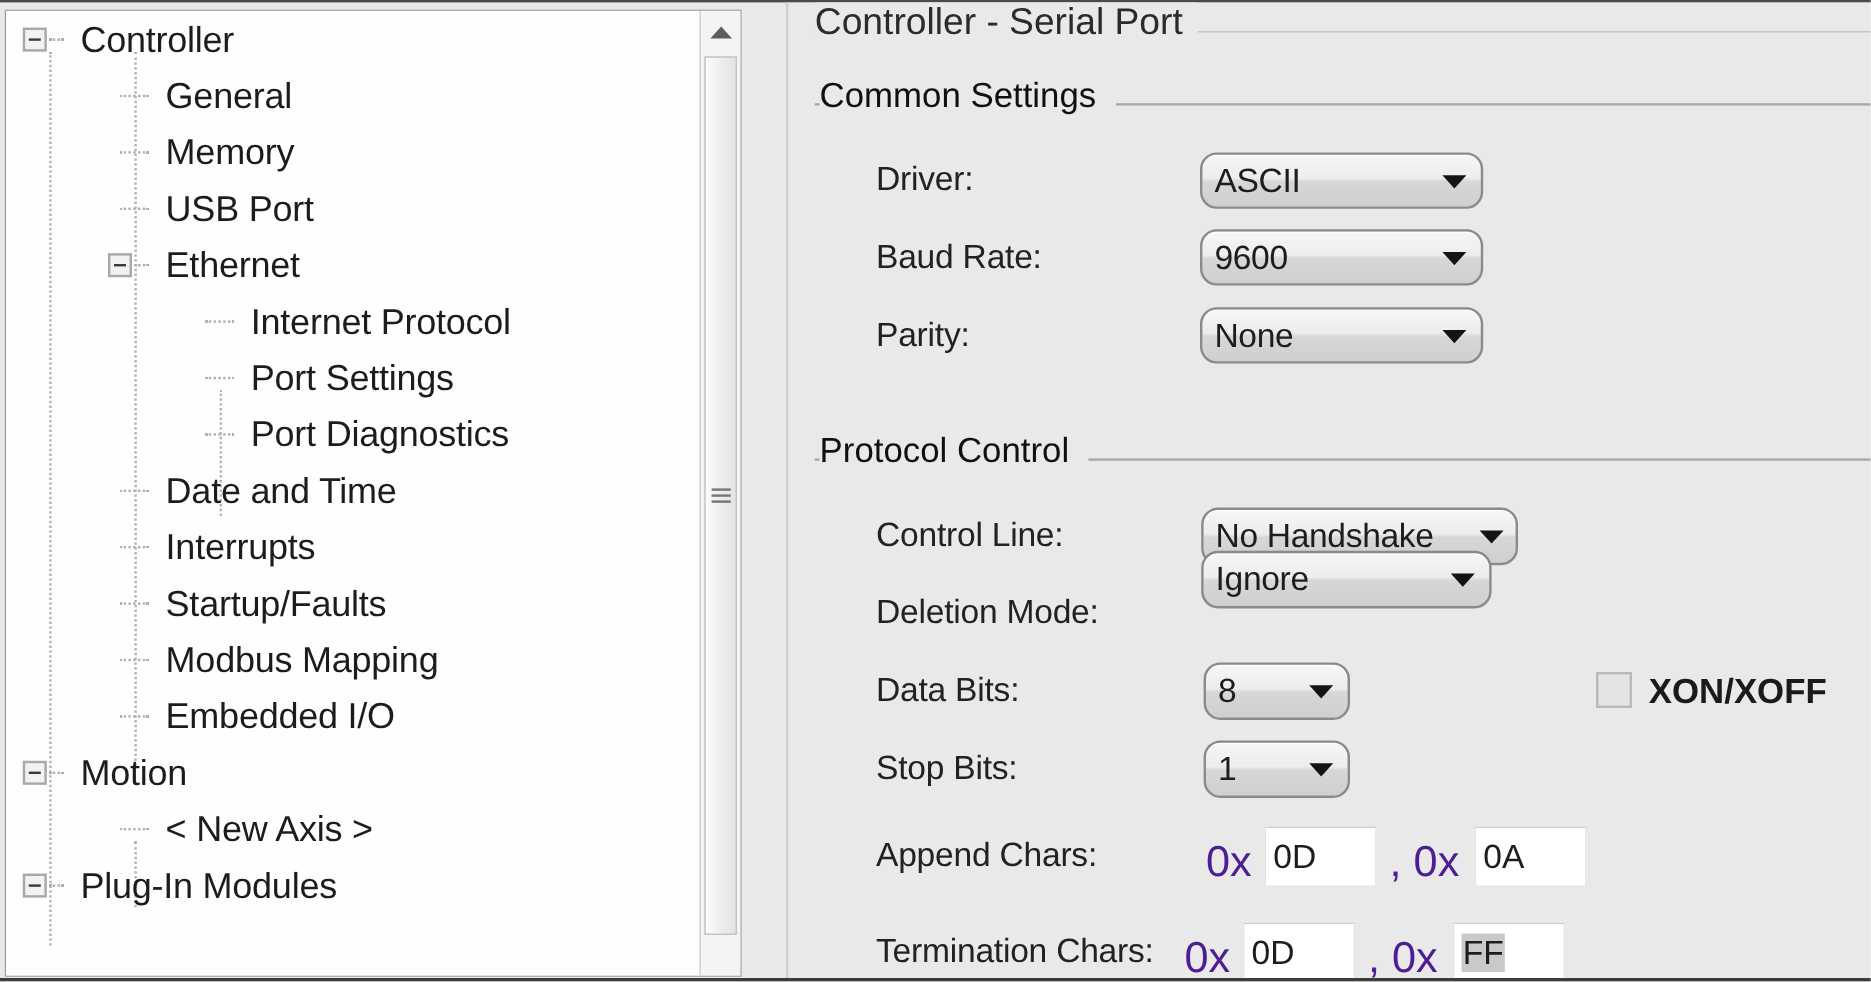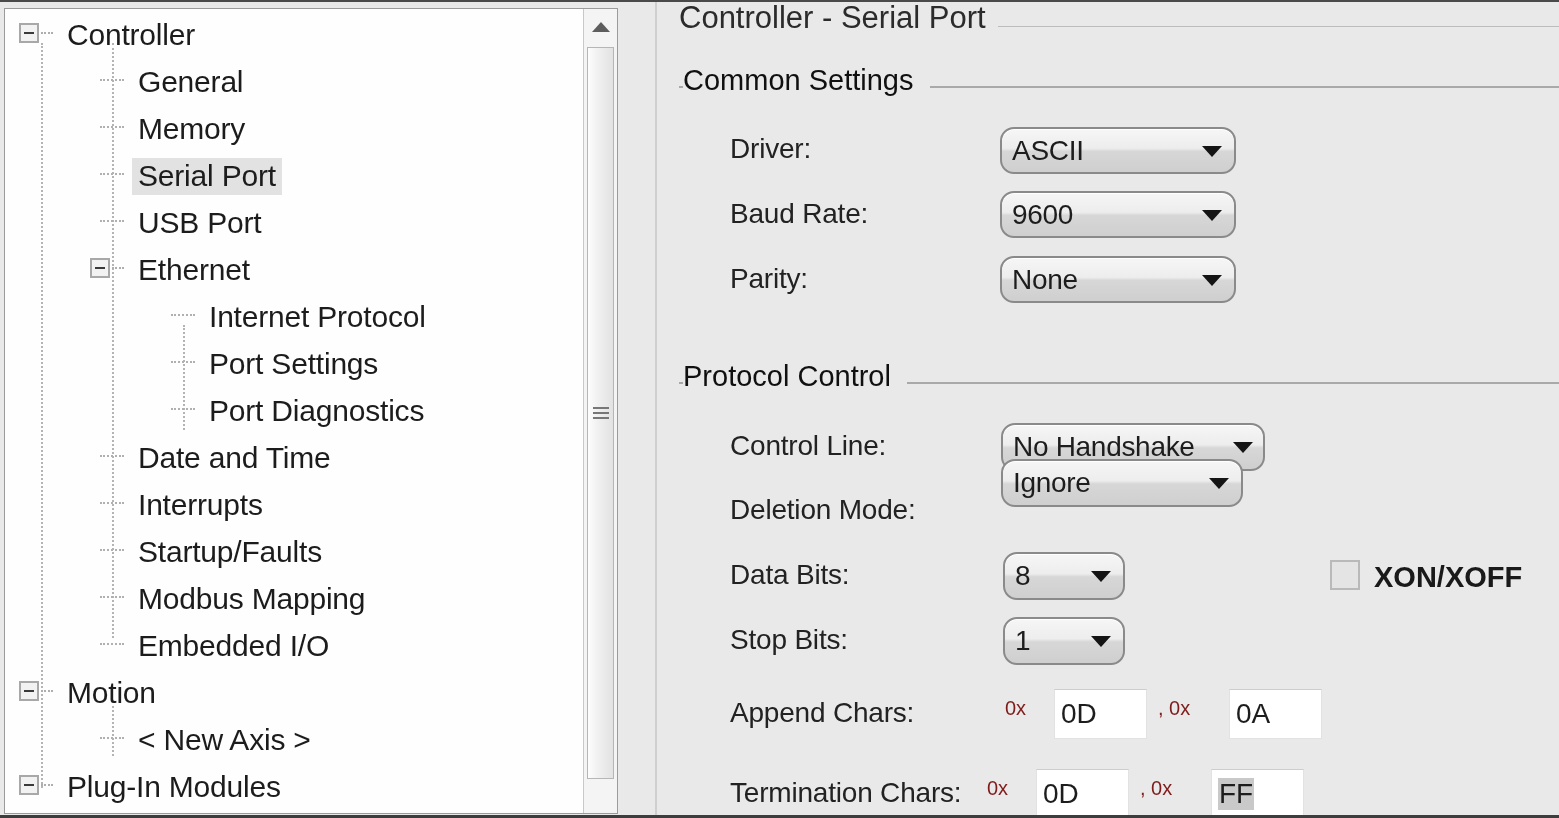--- a/index.html
+++ b/index.html
@@ -266,22 +266,22 @@
     font-size: 28px;
     color: #1d1d1d;
     white-space: nowrap;
   }
   .txtbox.selected .tval {
     background: #c9c9c9;
     padding: 0 1px;
   }
   .hexprefix {
     position: absolute;
-    font-size: 20px;
-    color: #7f1d1d;
+    font-size: 36px;
+    color: #4c1d95;
     white-space: nowrap;
   }
 
   
   .checkrow {
     position: absolute;
   }
   .checkbox {
     position: absolute;
     left: 0;
@@ -314,21 +314,20 @@
 
       <div class="vguide" style="left:36px; top:34px; height:745px;"></div>
       <div class="vguide" style="left:107px; top:34px; height:595px;"></div>
       <div class="vguide" style="left:107px; top:692px; height:55px;"></div>
       <div class="vguide" style="left:178px; top:316px; height:105px;"></div>
 
       <div id="tree-rows">
           <div class="tree-row"><span class="expander" style="left: 14px;"></span><span class="stub" style="left: 36px;"></span><span class="tlabel" style="margin-left: 56px;">Controller</span></div>
           <div class="tree-row"><span class="leafline" style="left: 95px;"></span><span class="tlabel" style="margin-left: 127px;">General</span></div>
           <div class="tree-row"><span class="leafline" style="left: 95px;"></span><span class="tlabel" style="margin-left: 127px;">Memory</span></div>
-          <div class="tree-row sel"><span class="leafline" style="left: 95px;"></span><span class="tlabel" style="margin-left: 127px;">Serial Port</span></div>
           <div class="tree-row"><span class="leafline" style="left: 95px;"></span><span class="tlabel" style="margin-left: 127px;">USB Port</span></div>
           <div class="tree-row"><span class="expander" style="left: 85px;"></span><span class="stub" style="left: 107px;"></span><span class="tlabel" style="margin-left: 127px;">Ethernet</span></div>
           <div class="tree-row"><span class="leafline" style="left: 166px;"></span><span class="tlabel" style="margin-left: 198px;">Internet Protocol</span></div>
           <div class="tree-row"><span class="leafline" style="left: 166px;"></span><span class="tlabel" style="margin-left: 198px;">Port Settings</span></div>
           <div class="tree-row"><span class="leafline" style="left: 166px;"></span><span class="tlabel" style="margin-left: 198px;">Port Diagnostics</span></div>
           <div class="tree-row"><span class="leafline" style="left: 95px;"></span><span class="tlabel" style="margin-left: 127px;">Date and Time</span></div>
           <div class="tree-row"><span class="leafline" style="left: 95px;"></span><span class="tlabel" style="margin-left: 127px;">Interrupts</span></div>
           <div class="tree-row"><span class="leafline" style="left: 95px;"></span><span class="tlabel" style="margin-left: 127px;">Startup/Faults</span></div>
           <div class="tree-row"><span class="leafline" style="left: 95px;"></span><span class="tlabel" style="margin-left: 127px;">Modbus Mapping</span></div>
           <div class="tree-row"><span class="leafline" style="left: 95px;"></span><span class="tlabel" style="margin-left: 127px;">Embedded I/O</span></div>

